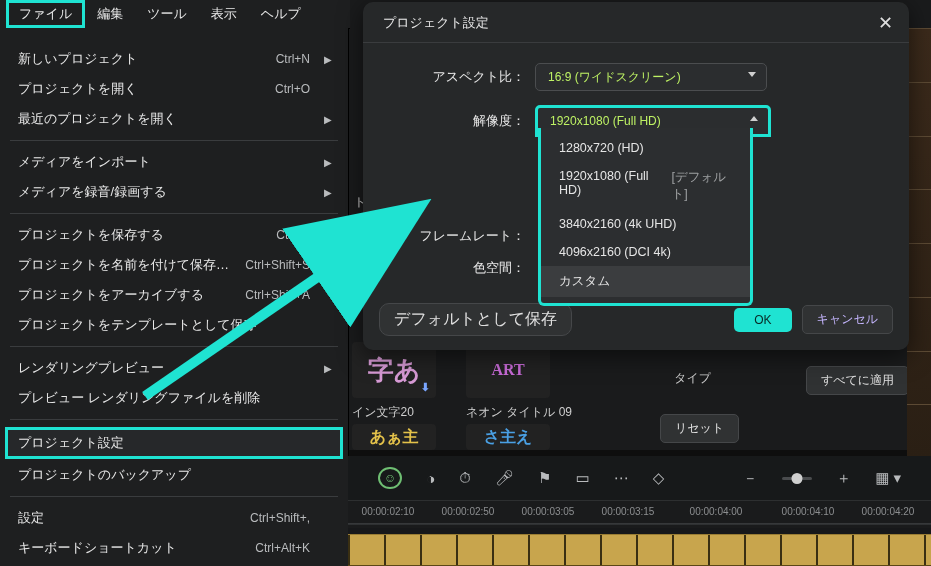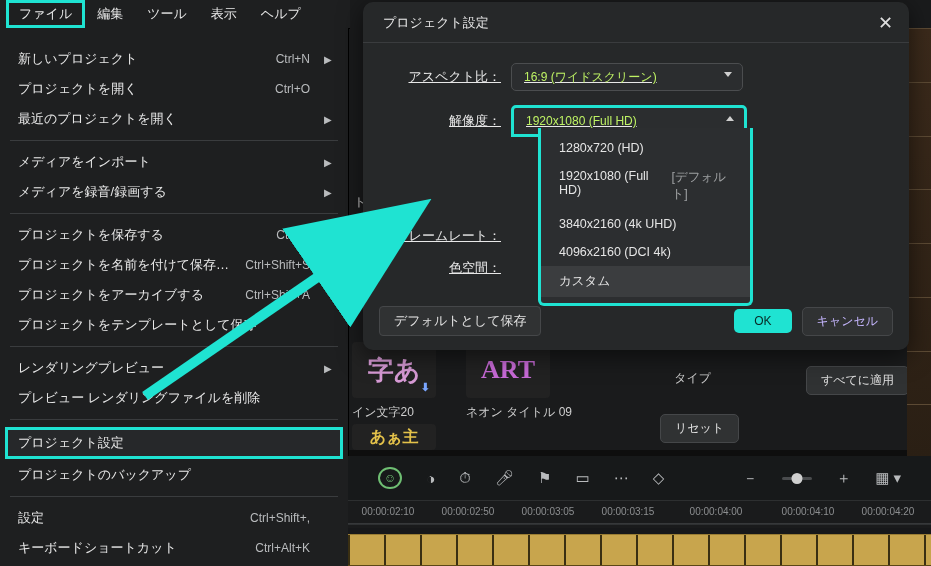--- a/index.html
+++ b/index.html
@@ -112,23 +112,22 @@
   .dialog .titlebar {
     display:flex; align-items:center;
     padding:10px 16px 8px 20px;
     border-bottom:1px solid #3a3c3e;
   }
   .dialog .titlebar .t { flex:1; font-size:13px; }
   .dialog .titlebar .x { font-size:18px; color:#ddd; cursor:pointer; }
 
   .dialog .body {
     flex:1;
-    padding:20px 16px 0 8px;
+    padding:20px 16px 0 32px;
     position:relative;
-    text-decoration:underline;
   }
 
   .formrow {
     display:flex; align-items:center;
     margin-bottom:14px;
   }
   .formrow .flabel {
     width:130px; text-align:right;
     color:var(--fg); margin-right:10px;
     font-size:13px;
@@ -178,22 +177,22 @@
     display:flex; gap:14px;
   }
   .res-drop .opt .def { color:#9ea0a2; }
   .res-drop .opt:hover, .res-drop .opt.hovered { background:#3b3d3f; }
 
   .dialog .footer {
     padding:10px 16px 14px 16px;
     display:flex; gap:10px; align-items:center;
   }
   .footer .left-btn {
-    background:#303233; border:1px solid #454749; border-radius:4px;
-    color:#e0e0e0; padding:5px 14px; font-size:13px;
+    background:#303233; border:1px solid #454749; border-radius:10px;
+    color:#e0e0e0; padding:5px 14px; font-size:16px;
   }
   .footer .spacer { flex:1; }
   .footer .ok {
     background:var(--accent); color:#082b27;
     border:none; border-radius:5px; padding:5px 20px; font-size:12px;
     font-weight:500;
   }
   .footer .cancel {
     background:#303233; border:1px solid #454749; border-radius:5px;
     color:#c4b5fd; padding:5px 14px; font-size:12px;
@@ -266,25 +265,28 @@
 
 <div class="canvas">
   <span class="thumb-label" style="left:16px; top:72px;">テン</span>
   <span class="thumb-label" style="left:6px; top:194px;">トタイ</span>
   <span class="thumb-label" style="left:6px; top:288px;">イン文</span>
 
   <div class="thumb" style="left:4px; top:342px; color:#d89bd6; font-size:26px;">
     <span>字あ</span>
     <span style="position:absolute; right:6px; bottom:4px; font-size:11px; color:#7aa6ff;">⬇</span>
   </div>
-  <div class="thumb" style="left:118px; top:342px; color:#c96bd8; font-size:26px; font-family:cursive;">
+  <div class="thumb" style="left:118px; top:342px; color:#c96bd8; font-size:16px; font-family:cursive;">
     <span>ART</span>
   </div>
   <div class="thumb" style="left:4px; top:424px; height:26px; color:#e4c24a; font-size:16px;">
     <span>あぁ主</span>
+  </div>
+  <div class="thumb" style="left:118px; top:424px; height:26px; color:#4aa0e4; font-size:16px;">
+    <span>さ主え</span>
   </div>
 
   <span class="thumb-label" style="left:4px; top:404px;">イン文字20</span>
   <span class="thumb-label" style="left:118px; top:404px;">ネオン タイトル 09</span>
 
   <span class="thumb-label" style="right:220px; top:370px;">タイプ</span>
   <div class="apply-btn" style="right:22px; top:366px;">
     <span>すべてに適用</span>
   </div>
   <div class="reset-btn" style="right:192px; top:414px;">

